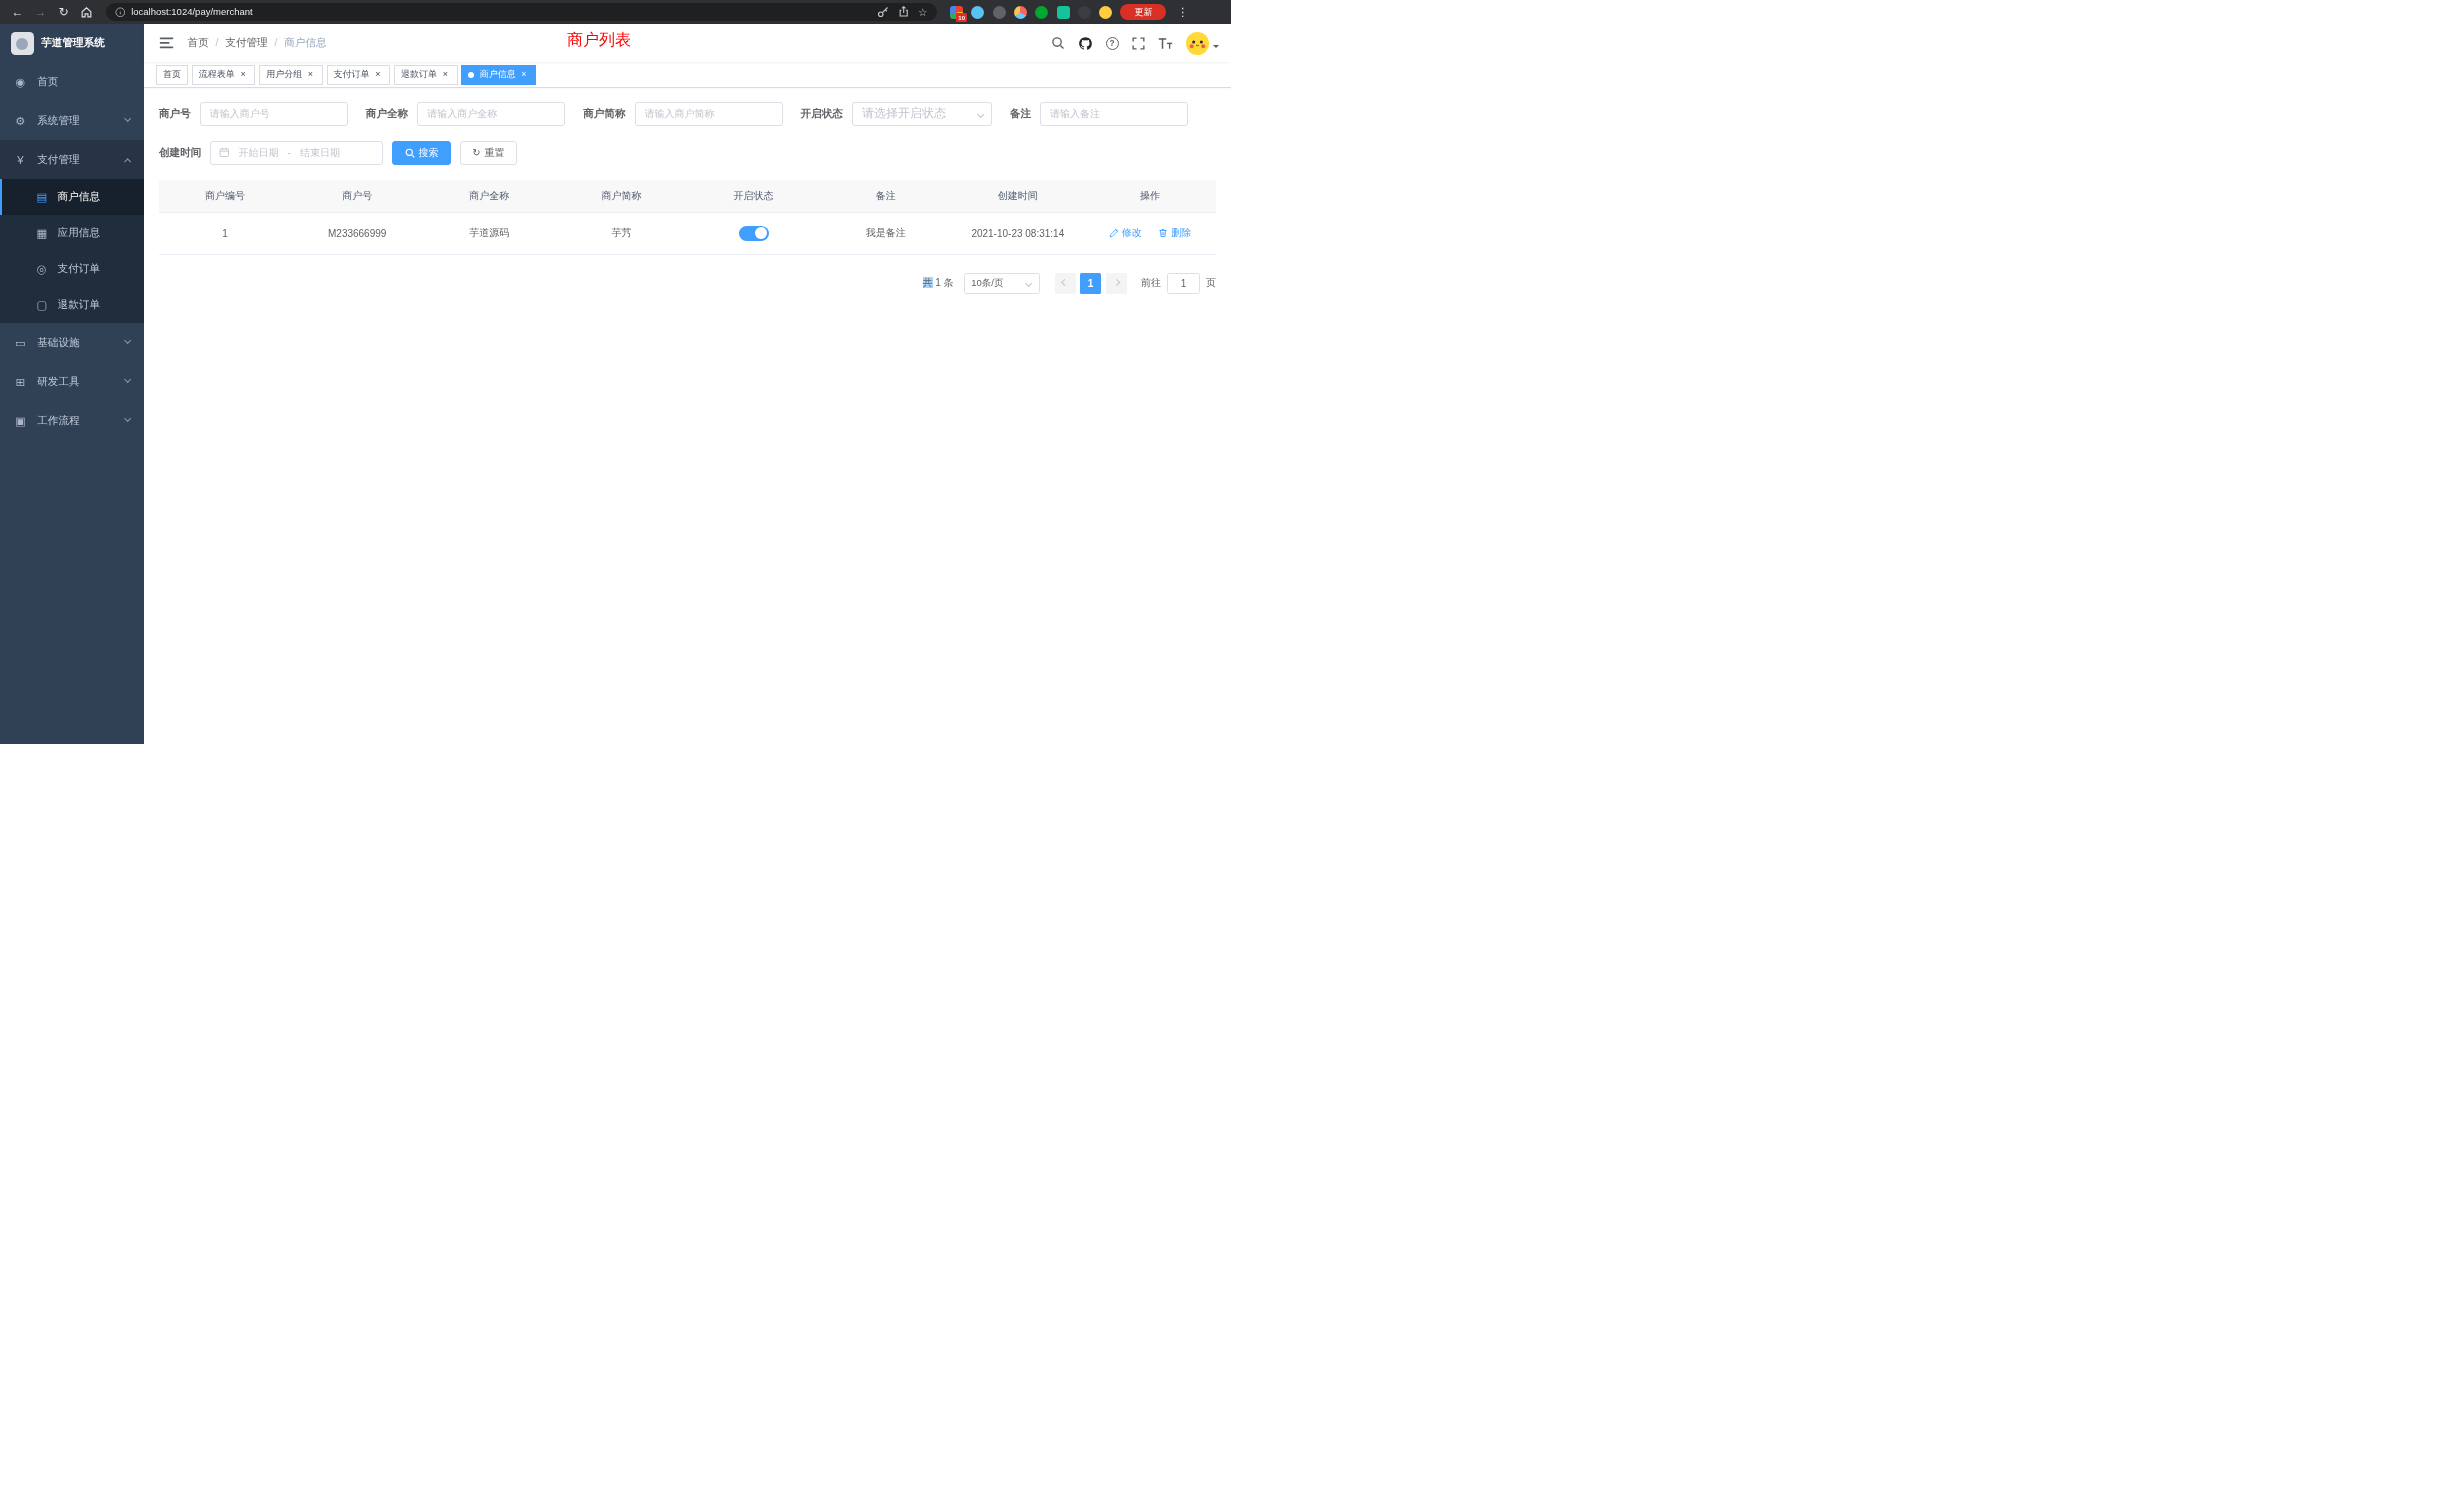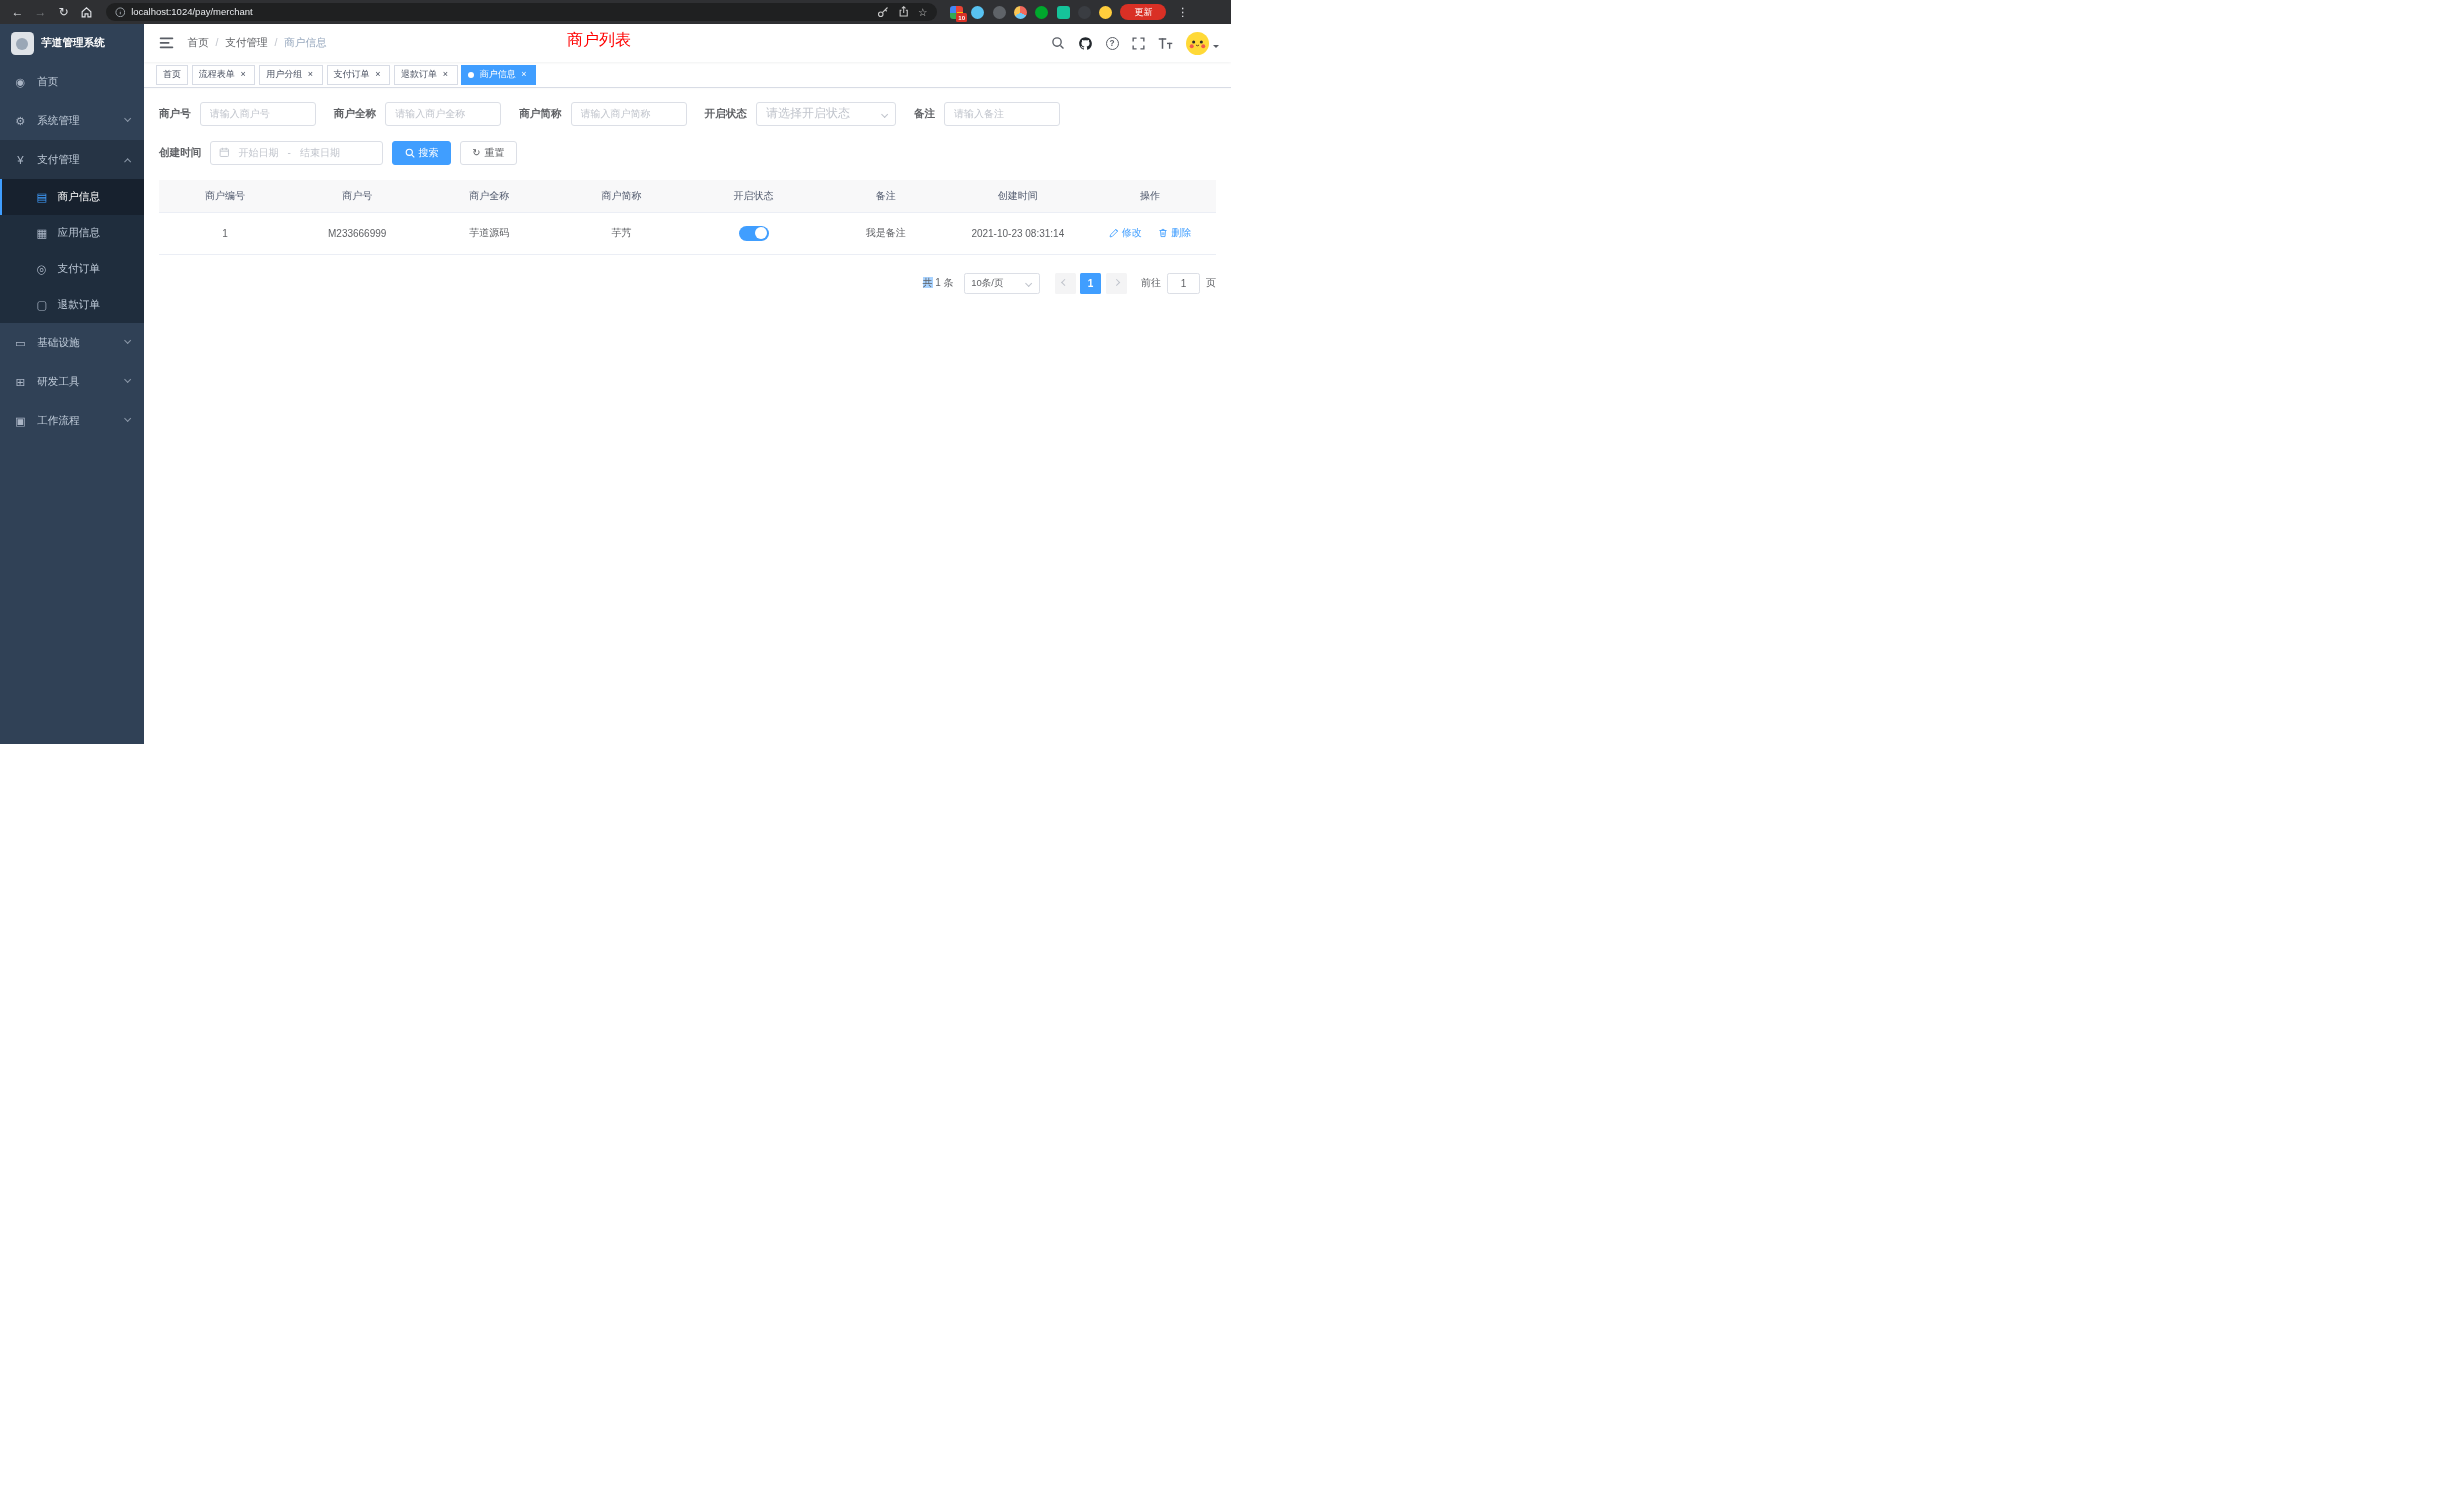--- a/index.html
+++ b/index.html
@@ -72,21 +72,21 @@
   .tab-close{width:10.6px;height:10.6px;border-radius:50%;display:flex;align-items:center;justify-content:center;font-size:9px;line-height:1;cursor:pointer}
   .tab-close::before{content:"×"}
   .tab.active{background:#409eff;border-color:#409eff;color:#fff}
   .tab.active::before{content:"";width:6px;height:6px;border-radius:50%;background:#fff;margin-right:2.3px}
 
   
   .content{padding:13.6px 15px;flex:1;background:#fff;overflow:hidden}
   .filter-row{display:flex;align-items:center;margin-bottom:15px}
   .f-group{display:flex;align-items:center;margin-right:18px}
   .f-label{font-size:10.6px;color:#606266;font-weight:600;margin-right:9px;white-space:nowrap}
-  .f-input{width:116px;height:24px;border:0.8px solid #dcdfe6;border-radius:3px;padding:0 9px;font-size:10px;color:#606266;background:#fff}
+  .f-input{width:148px;height:24px;border:0.8px solid #dcdfe6;border-radius:3px;padding:0 9px;font-size:10px;color:#606266;background:#fff}
   .f-input::placeholder{color:#c0c4cc}
   .f-select{width:140px;height:24px;border:0.8px solid #dcdfe6;border-radius:3px;padding:0 20px 0 9px;display:flex;align-items:center;position:relative;cursor:pointer;background:#fff}
   .sel-ph{color:#c0c4cc;font-size:12px;white-space:nowrap;overflow:hidden}
   .sel-caret{position:absolute;right:7.6px;top:9px;width:5.3px;height:5.3px;border-right:1px solid #c0c4cc;border-bottom:1px solid #c0c4cc;transform:rotate(45deg)}
   .f-date{width:173px;height:24px;border:0.8px solid #dcdfe6;border-radius:3px;display:flex;align-items:center;padding:0 7.6px;gap:9px;color:#c0c4cc;font-size:10px;cursor:pointer;background:#fff}
   .btn{height:24px;border-radius:3px;font-size:10px;display:inline-flex;align-items:center;gap:3.8px;cursor:pointer;padding:0 11.4px;border:0.8px solid transparent}
   .btn-primary{background:#409eff;color:#fff;border-color:#409eff;margin-right:9px}
   .btn-default{background:#fff;color:#606266;border-color:#dcdfe6}
   .glyph-refresh::before{content:"↻";font-size:10px;line-height:1}
 

